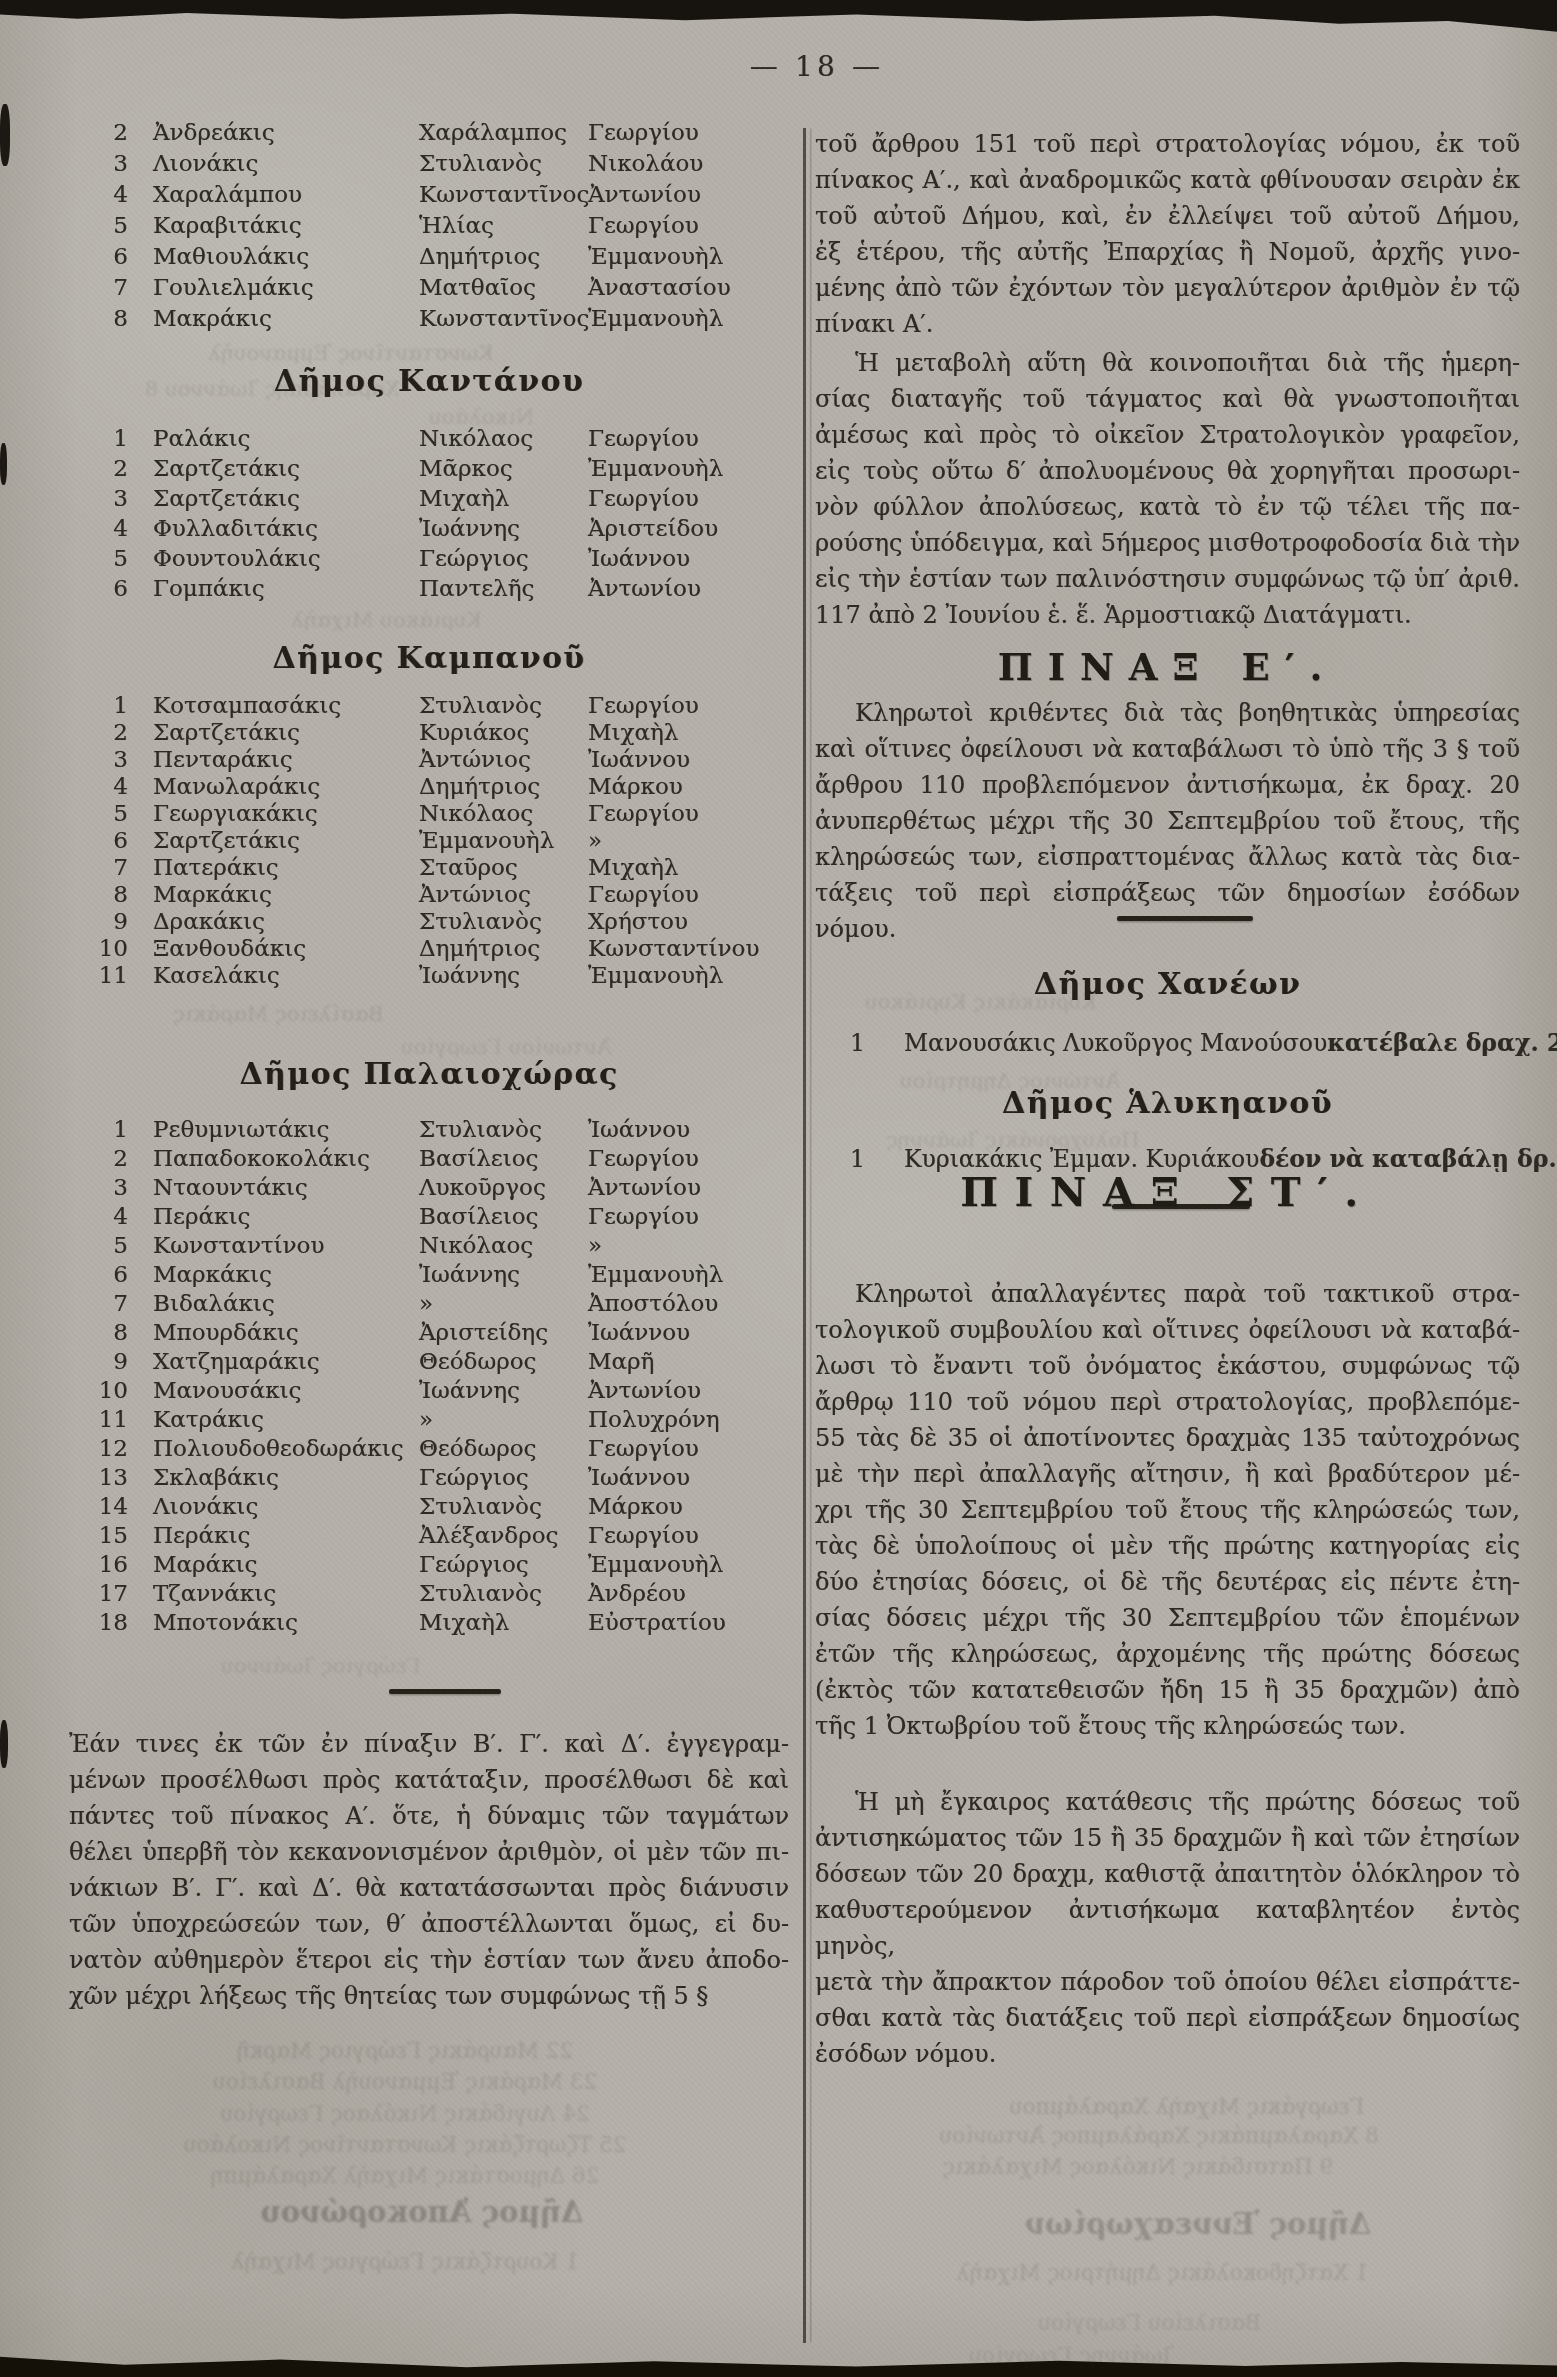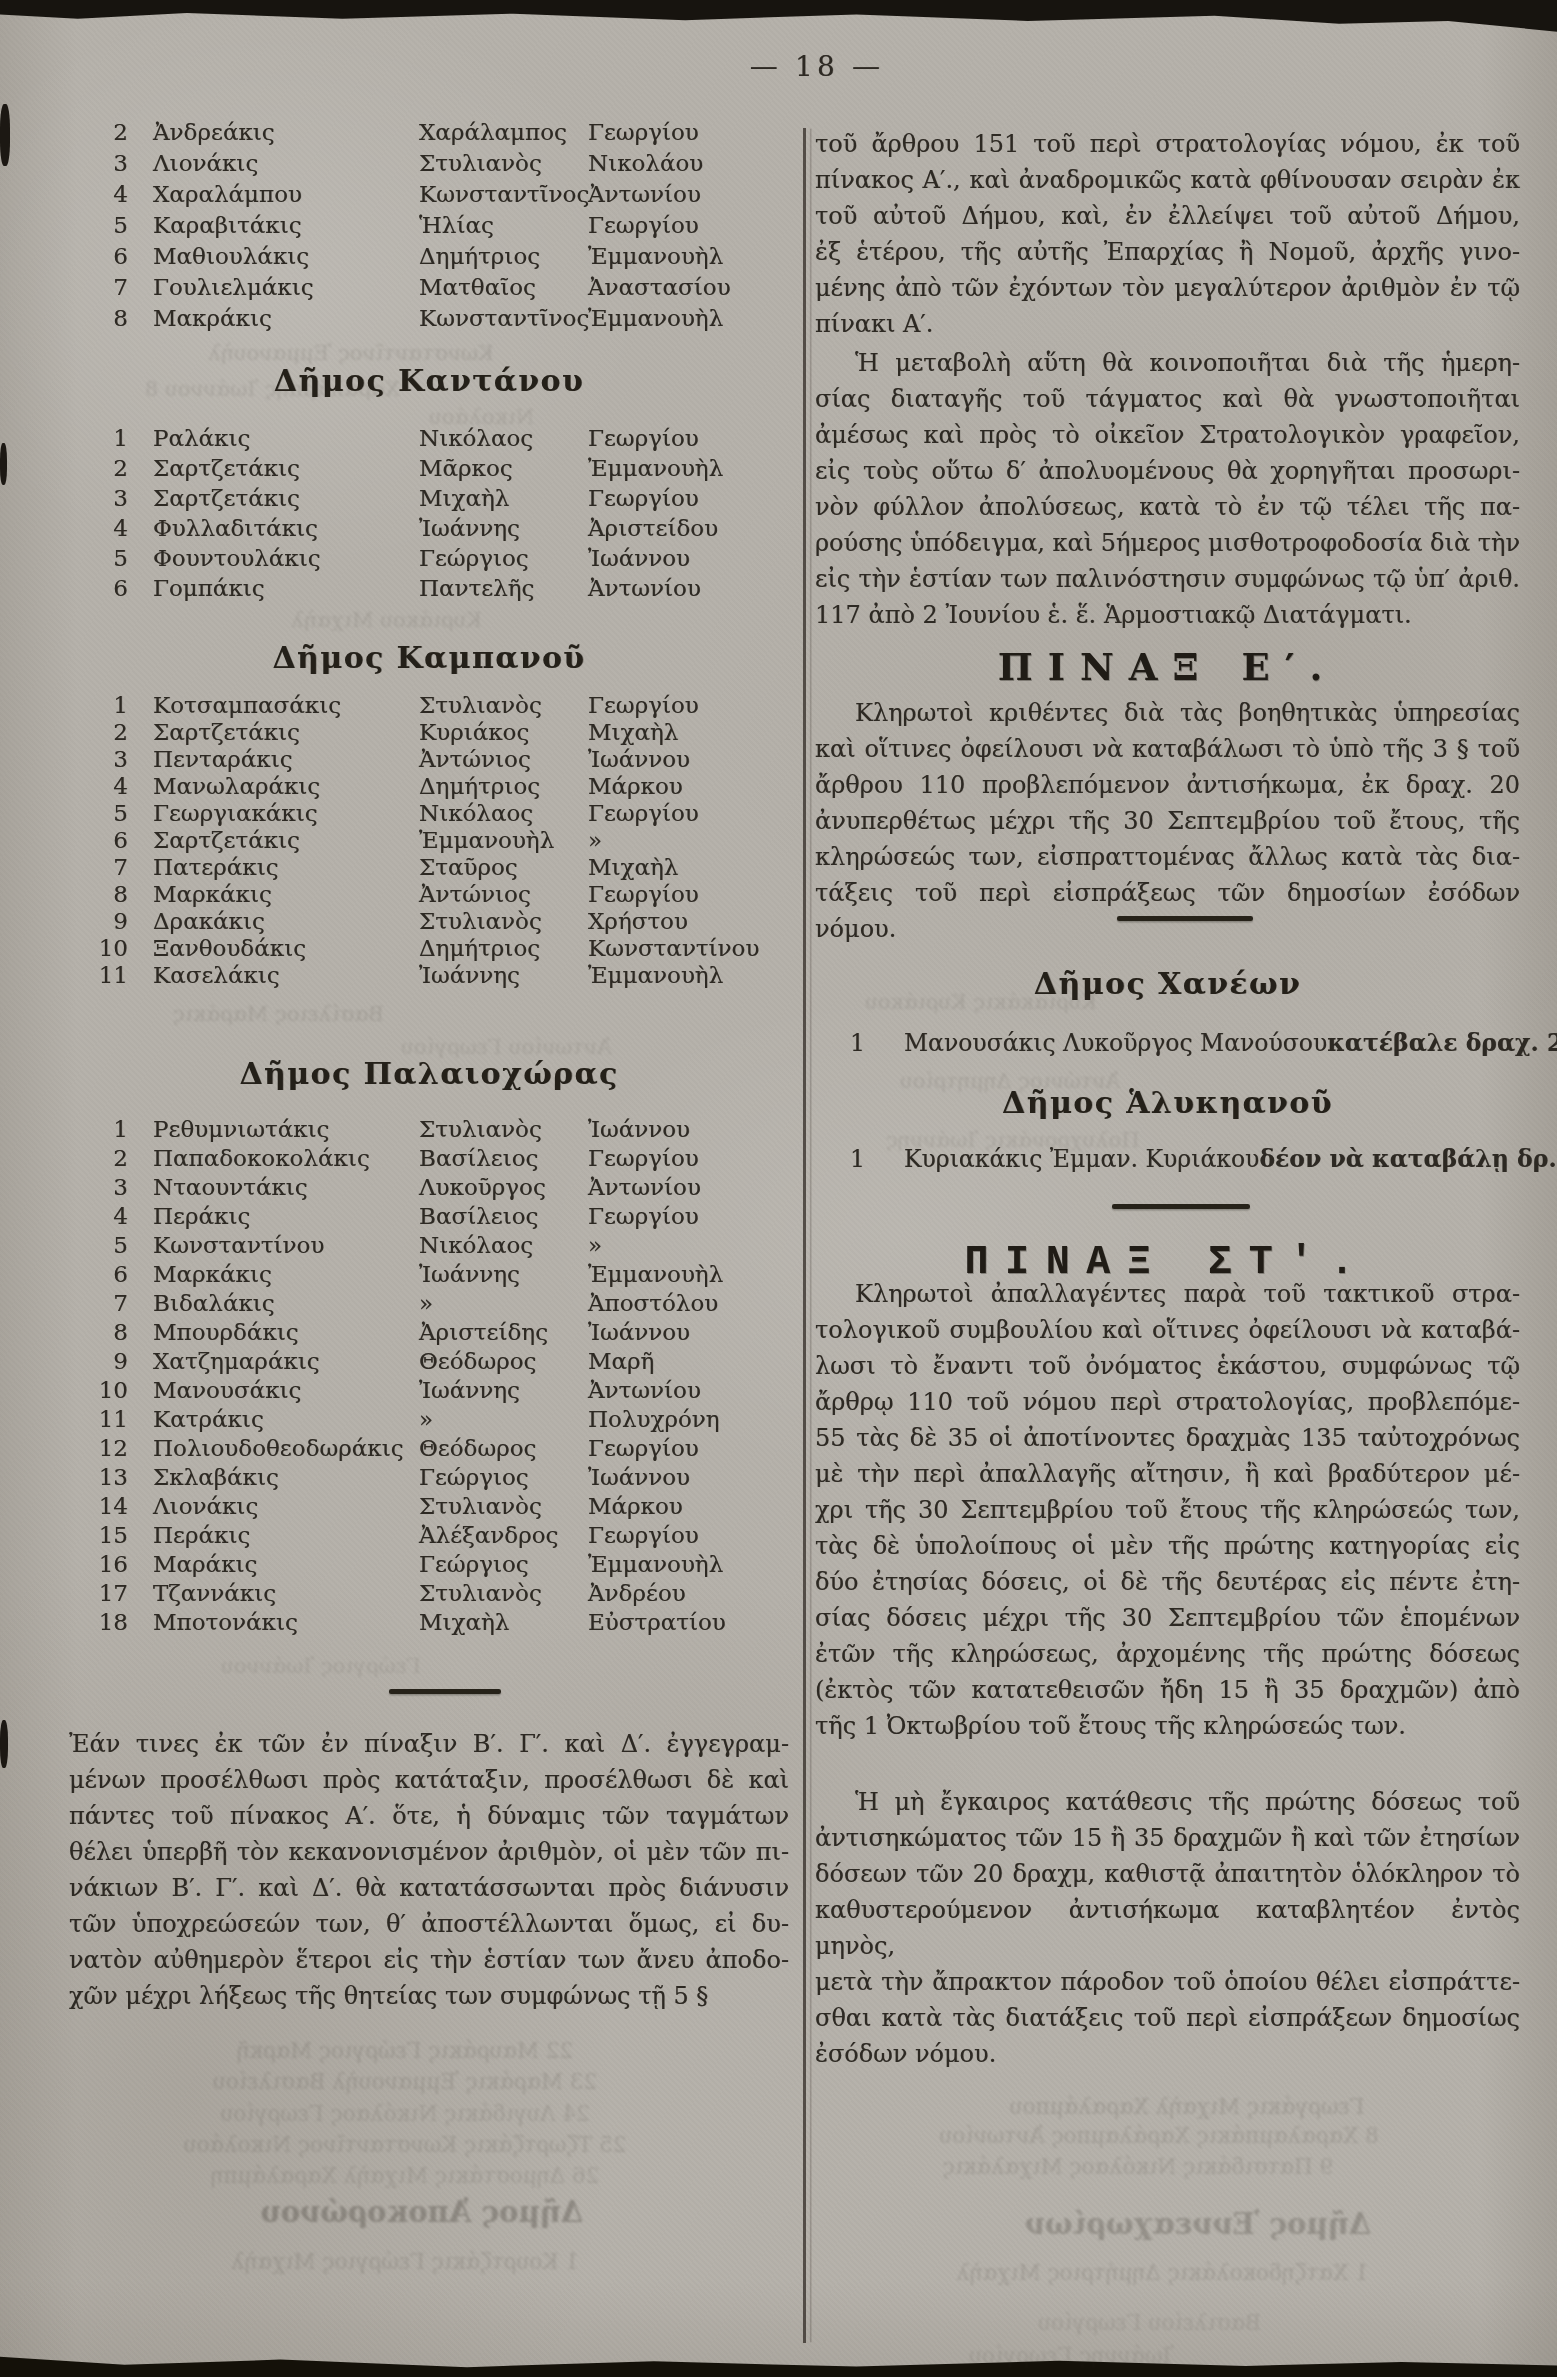--- a/index.html
+++ b/index.html
@@ -467,21 +467,21 @@
 
   <h2 class="rsec dimos" style="top:1085px;margin:0;">Δῆμος Ἁλυκηανοῦ</h2>
   <div class="rsec entry" style="top:1145px;">
     <span class="enum">1</span>
     <span class="enames">Κυριακάκις Ἐμμαν. Κυριάκου</span>
     <span class="enote">δέον νὰ καταβάλῃ δρ. 20</span>
   </div>
 
   <div class="rule" style="top:1204px;left:1112px;width:138px;"></div>
 
-  <h2 class="rsec pinax st" style="top:1240px;margin:0;font-family:Liberation Mono, monospace;">ΠΙΝΑΞ ΣΤ′.</h2>
+  <h2 class="rsec pinax st" style="top:1168px;margin:0;">ΠΙΝΑΞ ΣΤ′.</h2>
 
   <section class="rsec para indent" style="top:1276px;">
   <div class="line">Κληρωτοὶ ἀπαλλαγέντες παρὰ τοῦ τακτικοῦ στρα-</div>
 
   <div class="line">τολογικοῦ συμβουλίου καὶ οἵτινες ὀφείλουσι νὰ καταβά-</div>
 
   <div class="line">λωσι τὸ ἔναντι τοῦ ὀνόματος ἑκάστου, συμφώνως τῷ</div>
 
   <div class="line">ἄρθρῳ 110 τοῦ νόμου περὶ στρατολογίας, προβλεπόμε-</div>
 

